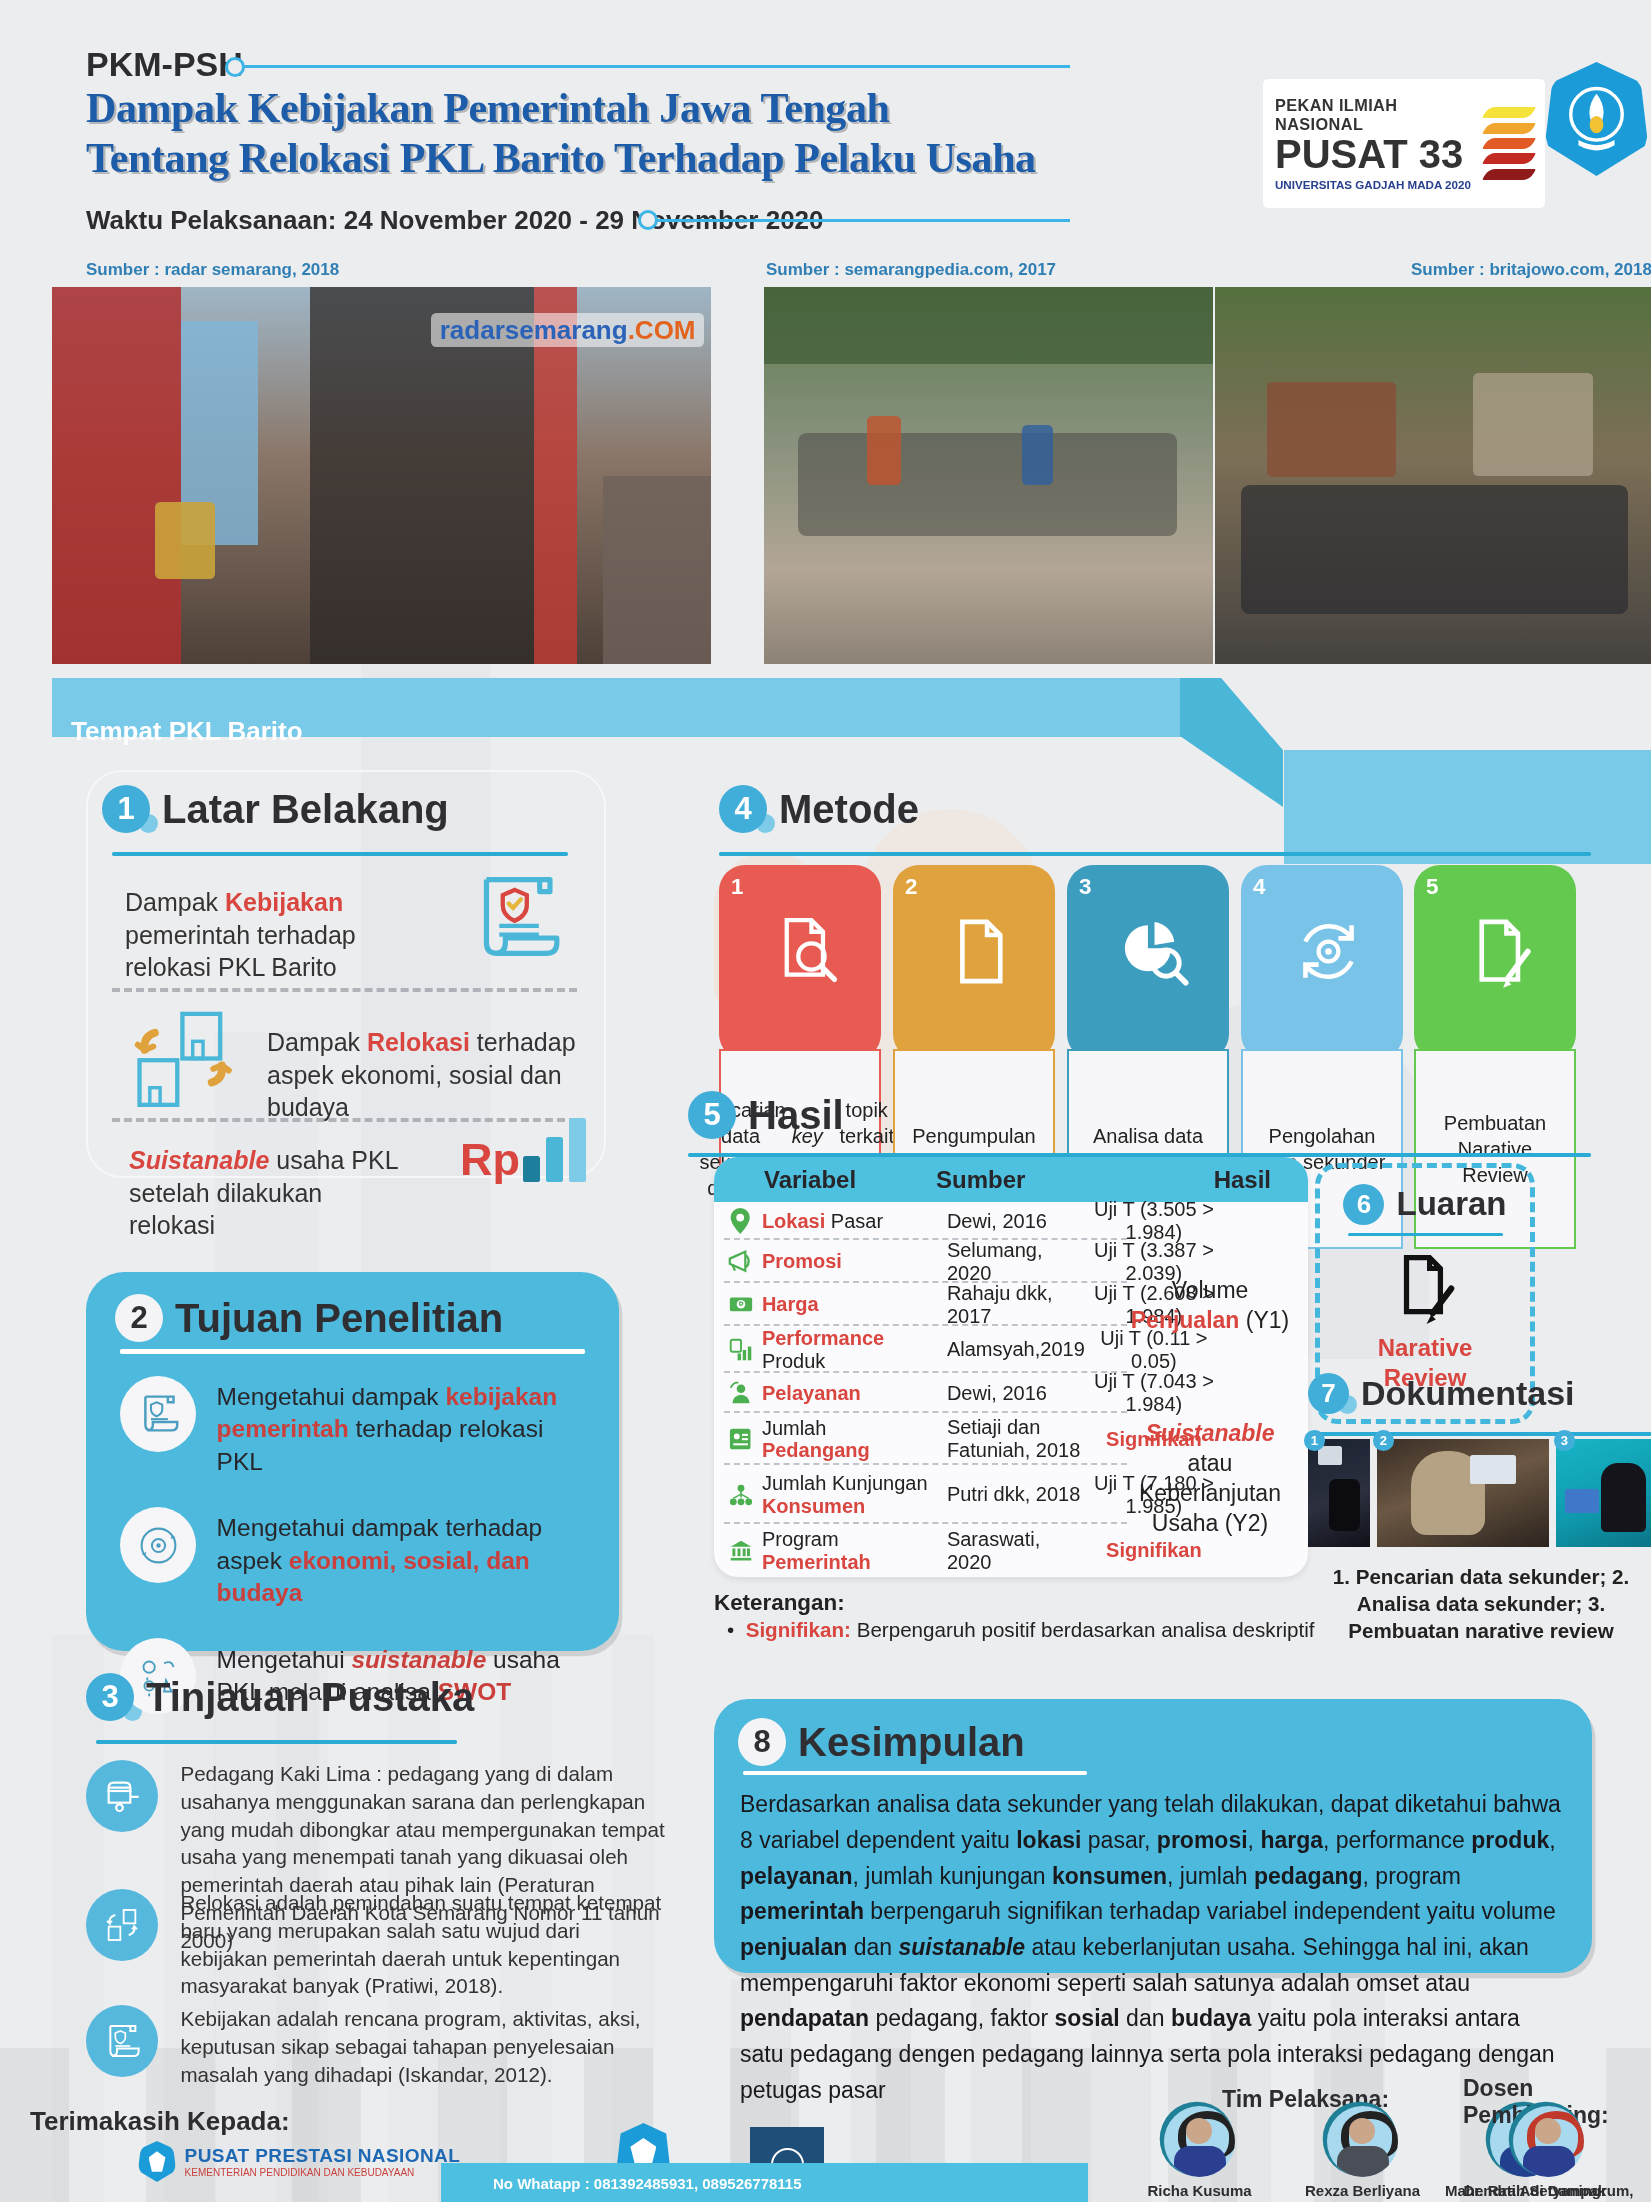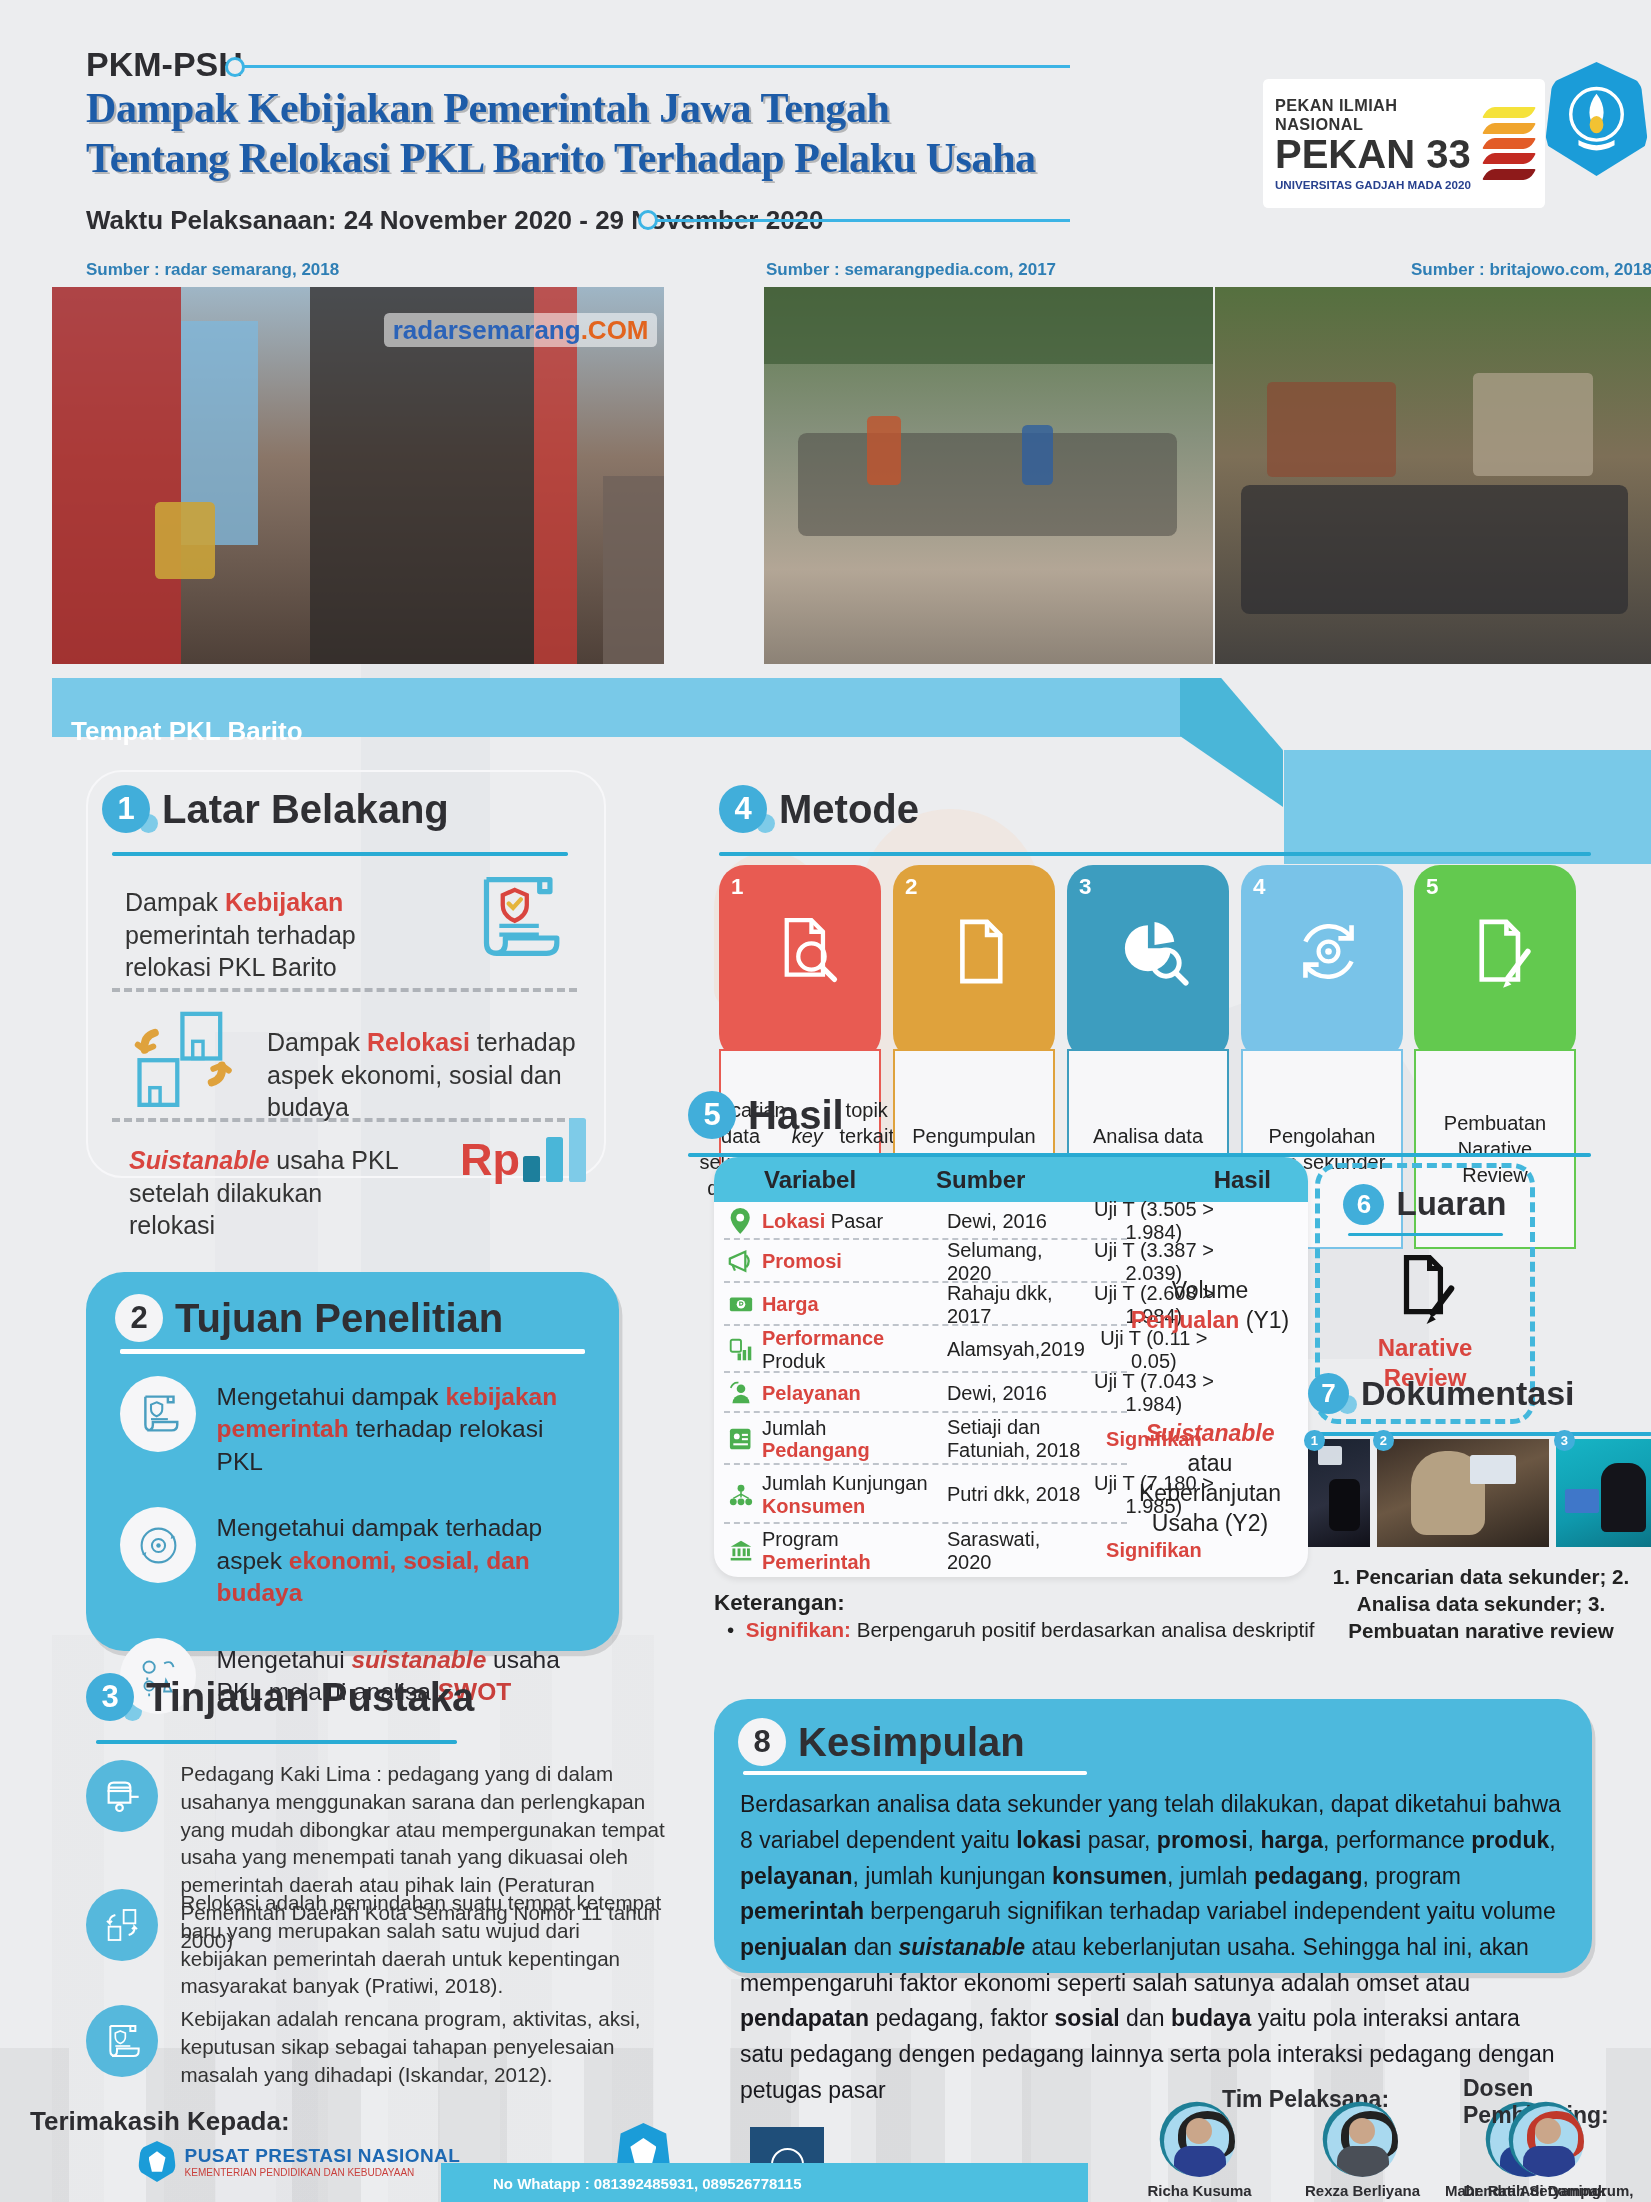--- a/index.html
+++ b/index.html
@@ -174,21 +174,21 @@
   </div>
 
   <div class="abs waktu">Waktu Pelaksanaan: 24 November 2020 - 29 November 2020</div>
   <div class="abs dot" style="left:638px;top:210px;"></div>
   <div class="abs hline" style="left:657px;top:219px;width:413px;"></div>
 
 
   <div class="abs pimnas">
     <div class="txt">
       <div class="l1">PEKAN ILMIAH NASIONAL</div>
-      <div class="l2"><span>PEKAN</span> <span>33</span></div>
+      <div class="l2"><span>PUSAT</span> <span>33</span></div>
       <div class="l3">UNIVERSITAS GADJAH MADA 2020</div>
     </div>
     <div class="flames">
       <div class="flame" style="background:#F5E23B;"></div>
       <div class="flame" style="background:#F0A52E;"></div>
       <div class="flame" style="background:#E25B27;"></div>
       <div class="flame" style="background:#C32B22;"></div>
       <div class="flame" style="background:#8E1A1A;"></div>
     </div>
   </div>
@@ -199,21 +199,21 @@
       <path d="M41 16 C30 30 30 46 41 58 C52 46 52 30 41 16 Z" fill="#fff"></path>
       <ellipse cx="41" cy="52" rx="8" ry="10" fill="#F2C233"></ellipse>
       <path d="M20 70 Q41 82 62 70 L62 76 Q41 88 20 76 Z" fill="#fff"></path>
     </svg>
   </div>
 
   <div class="abs src" style="left:86px;">Sumber : radar semarang, 2018</div>
   <div class="abs src" style="left:766px;">Sumber : semarangpedia.com, 2017</div>
   <div class="abs src" style="left:1411px;">Sumber : britajowo.com, 2018</div>
 
-  <div class="abs photo" style="left:52px;width:612px;background:linear-gradient(180deg,#9fb6c6 0%,#8a7668 45%,#4e4038 100%);">
+  <div class="abs photo" style="left:52px;width:659px;background:linear-gradient(180deg,#9fb6c6 0%,#8a7668 45%,#4e4038 100%);">
     <div class="ph-block" style="left:0;top:0;width:129px;height:100%;background:#B03030;opacity:.85;"></div>
     <div class="ph-block" style="left:129px;top:34px;width:77px;height:224px;background:#7fb7d9;opacity:.8;"></div>
     <div class="ph-block" style="left:258px;top:0;width:224px;height:100%;background:#2e2a28;opacity:.75;"></div>
     <div class="ph-block" style="left:482px;top:0;width:43px;height:100%;background:#C03A34;opacity:.8;"></div>
     <div class="ph-block" style="left:551px;top:189px;width:155px;height:188px;background:#6f625a;opacity:.8;"></div>
     <div class="ph-block" style="left:103px;top:215px;width:60px;height:77px;background:#caa33a;opacity:.9;border-radius:5.2px;"></div>
     <div class="watermark"><span style="color:#2B63B8;">radarsemarang</span><span>.COM</span></div>
   </div>
   <div class="abs photo" style="left:764px;width:449px;background:linear-gradient(180deg,#5d7a4d 0%,#87917d 40%,#b3a696 75%,#8c8276 100%);">
     <div class="ph-block" style="left:34px;top:146px;width:379px;height:103px;background:#4d4a45;opacity:.55;border-radius:8.6px;"></div>

